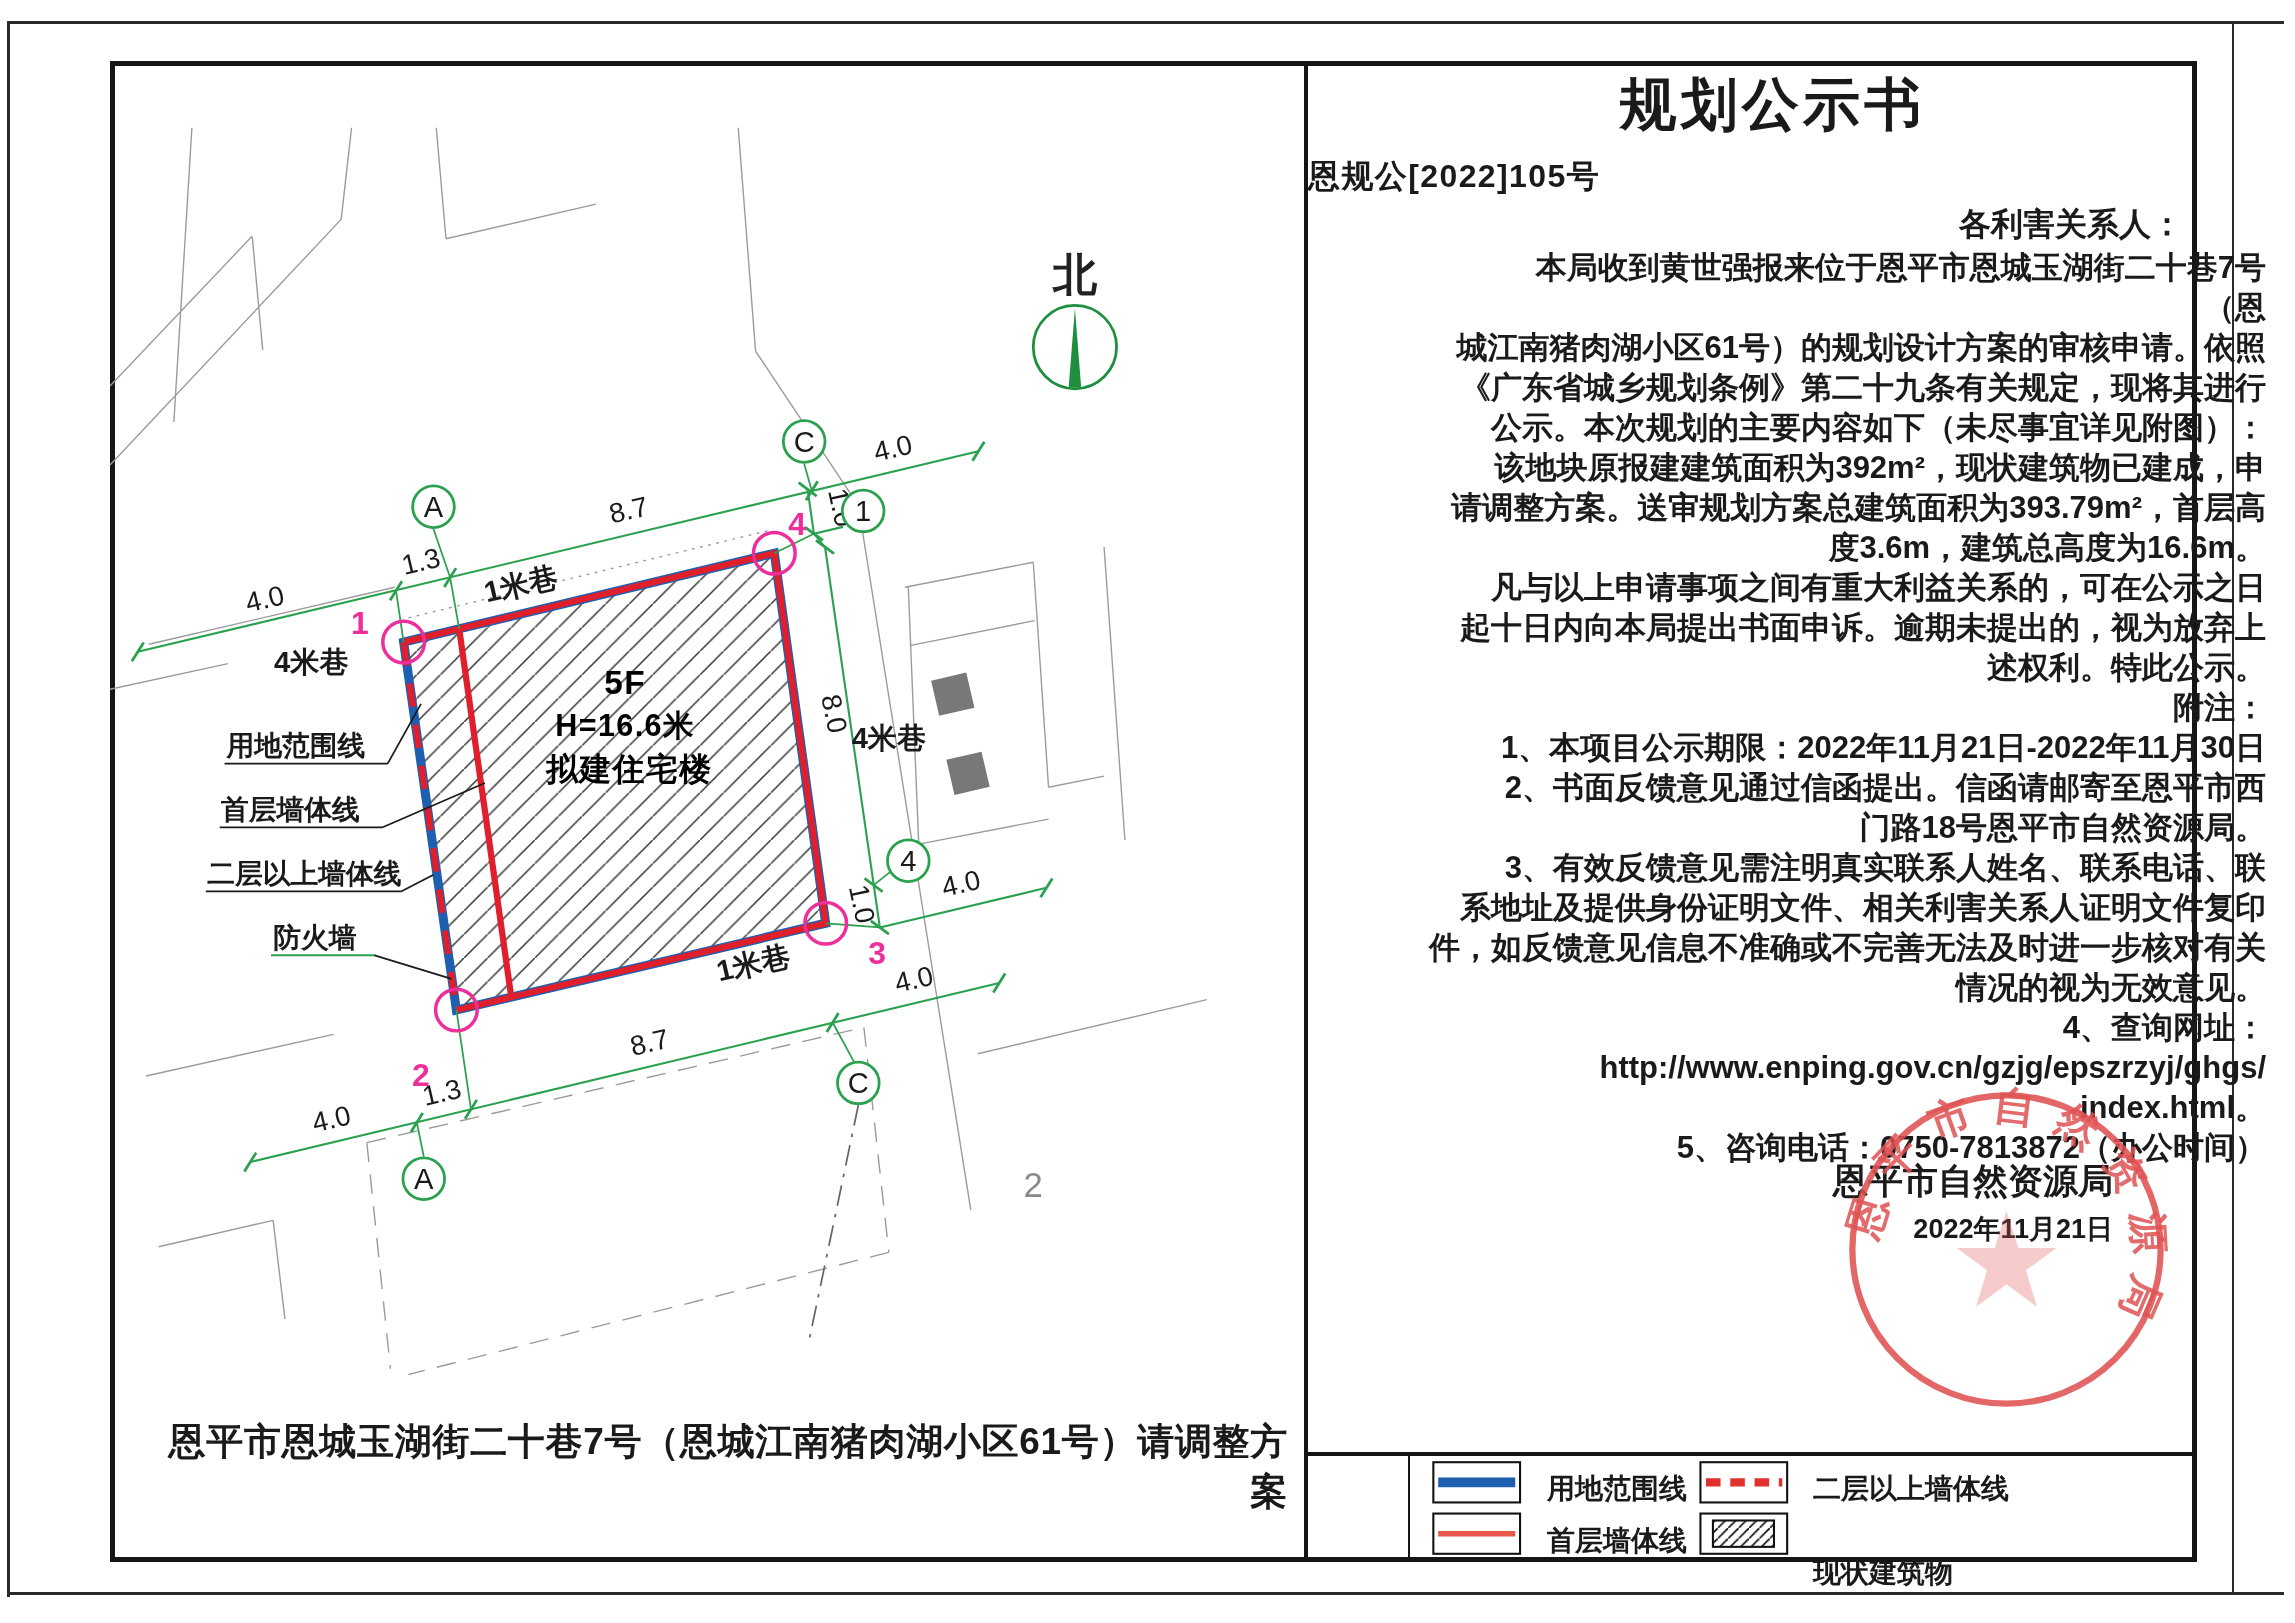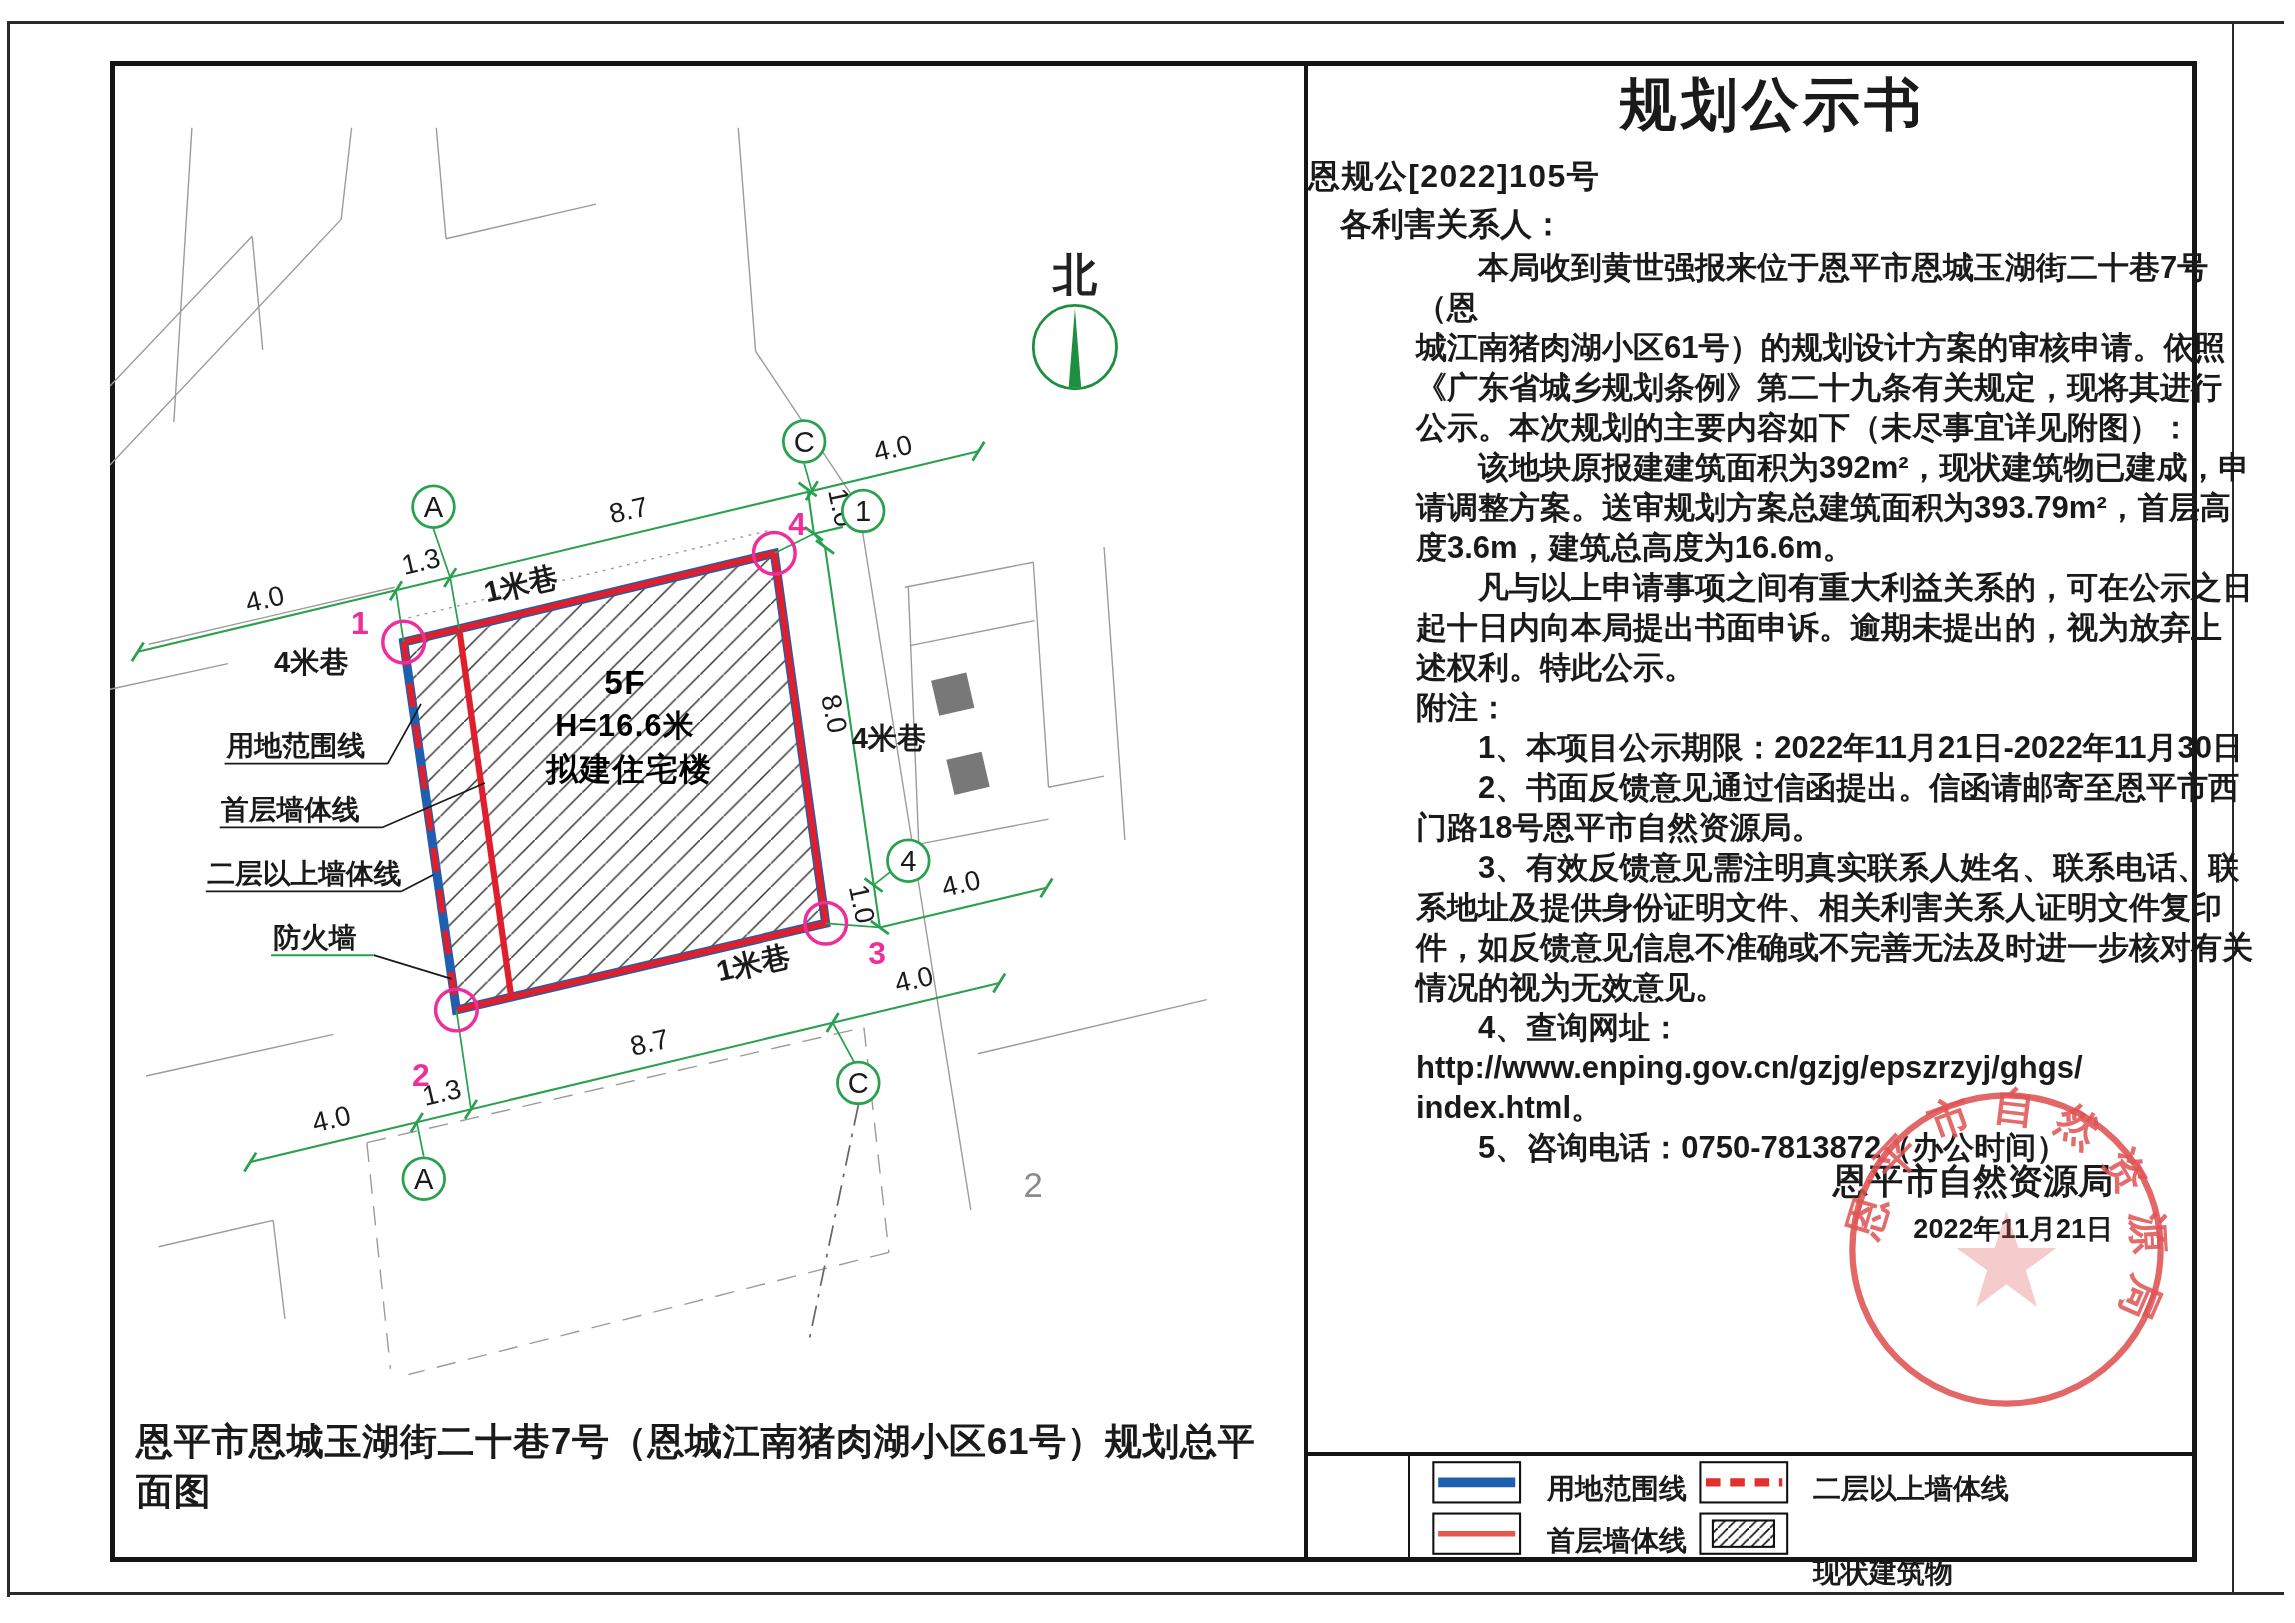--- a/index.html
+++ b/index.html
@@ -7,21 +7,21 @@
         font-family:"Liberation Sans","DejaVu Sans",sans-serif;color:#1a1a1a;}
   .abs{position:absolute;}
   
   .scan-line{position:absolute;background:#2a2a2a;}
   
   #frame{position:absolute;left:110px;top:61px;width:2087px;height:1501px;border:5.6px solid #151515;box-sizing:border-box;}
   #panel-divider{position:absolute;left:1304px;top:61px;width:4.2px;height:1501px;background:#151515;}
   #legend-topline{position:absolute;left:1304px;top:1452px;width:893px;height:3.5px;background:#151515;}
   #legend-miniline{position:absolute;left:1408px;top:1452px;width:2.1px;height:110px;background:#151515;}
   
-  .cjk{font-weight:bold;}
+  .cjk{font-weight:bold;text-align:right;}
   #notice-title{left:1308px;top:67px;width:889px;text-align:center;font-size:57px;letter-spacing:4.2px;padding-left:20px;}
   #doc-no{left:1308px;top:155px;width:889px;text-align:left;font-size:32px;letter-spacing:1.4px;}
   #salutation{left:1340px;top:203px;width:843px;font-size:32px;}
   #body-text{left:1416px;top:248px;width:850px;font-size:31px;line-height:40px;white-space:pre-line;}
   #agency-line{left:1308px;top:1158px;width:805px;text-align:right;font-size:35px;}
   #date-line{left:1308px;top:1211px;width:805px;text-align:right;font-size:27px;}
   #plan-caption{left:136px;top:1417px;width:1152px;font-size:37px;letter-spacing:0.7px;}
   
   .legend-label{position:absolute;font-size:28px;font-weight:bold;}
   
@@ -170,21 +170,21 @@
       <path d="M232,1288 L380,1288" stroke="#29a14e" stroke-width="3" fill="none"></path>
       <g font-size="40" font-weight="bold" fill="#1a1a1a">
         <text x="168" y="1000">用地范围线</text>
         <text x="160" y="1092">首层墙体线</text>
         <text x="140" y="1184">二层以上墙体线</text>
         <text x="235" y="1276">防火墙</text>
       </g>
     </g>
   </svg>
 
-  <div class="abs cjk" id="plan-caption">恩平市恩城玉湖街二十巷7号（恩城江南猪肉湖小区61号）规划总平面图</div>
+  <div class="abs cjk" id="plan-caption">恩平市恩城玉湖街二十巷7号（恩城江南猪肉湖小区61号）请调整方案</div>
 
   <div class="abs cjk" id="notice-title">规划公示书</div>
   <div class="abs cjk" id="doc-no">恩规公[2022]105号</div>
   <div class="abs cjk" id="salutation">各利害关系人：</div>
   <div class="abs cjk" id="body-text">　　本局收到黄世强报来位于恩平市恩城玉湖街二十巷7号（恩
 城江南猪肉湖小区61号）的规划设计方案的审核申请。依照
 《广东省城乡规划条例》第二十九条有关规定，现将其进行
 公示。本次规划的主要内容如下（未尽事宜详见附图）：
 　　该地块原报建建筑面积为392m²，现状建筑物已建成，申
 请调整方案。送审规划方案总建筑面积为393.79m²，首层高

